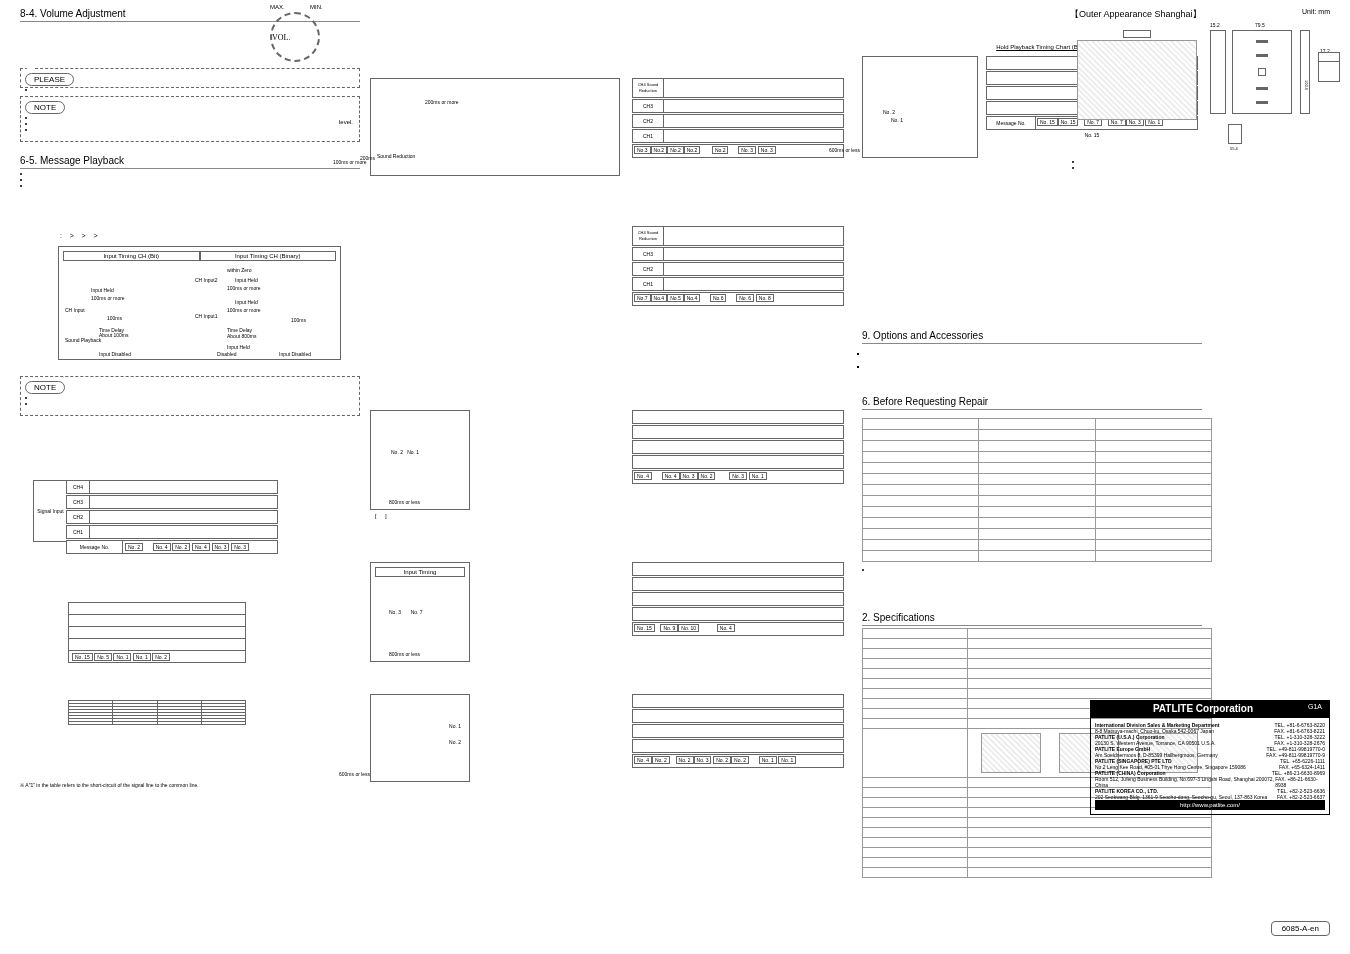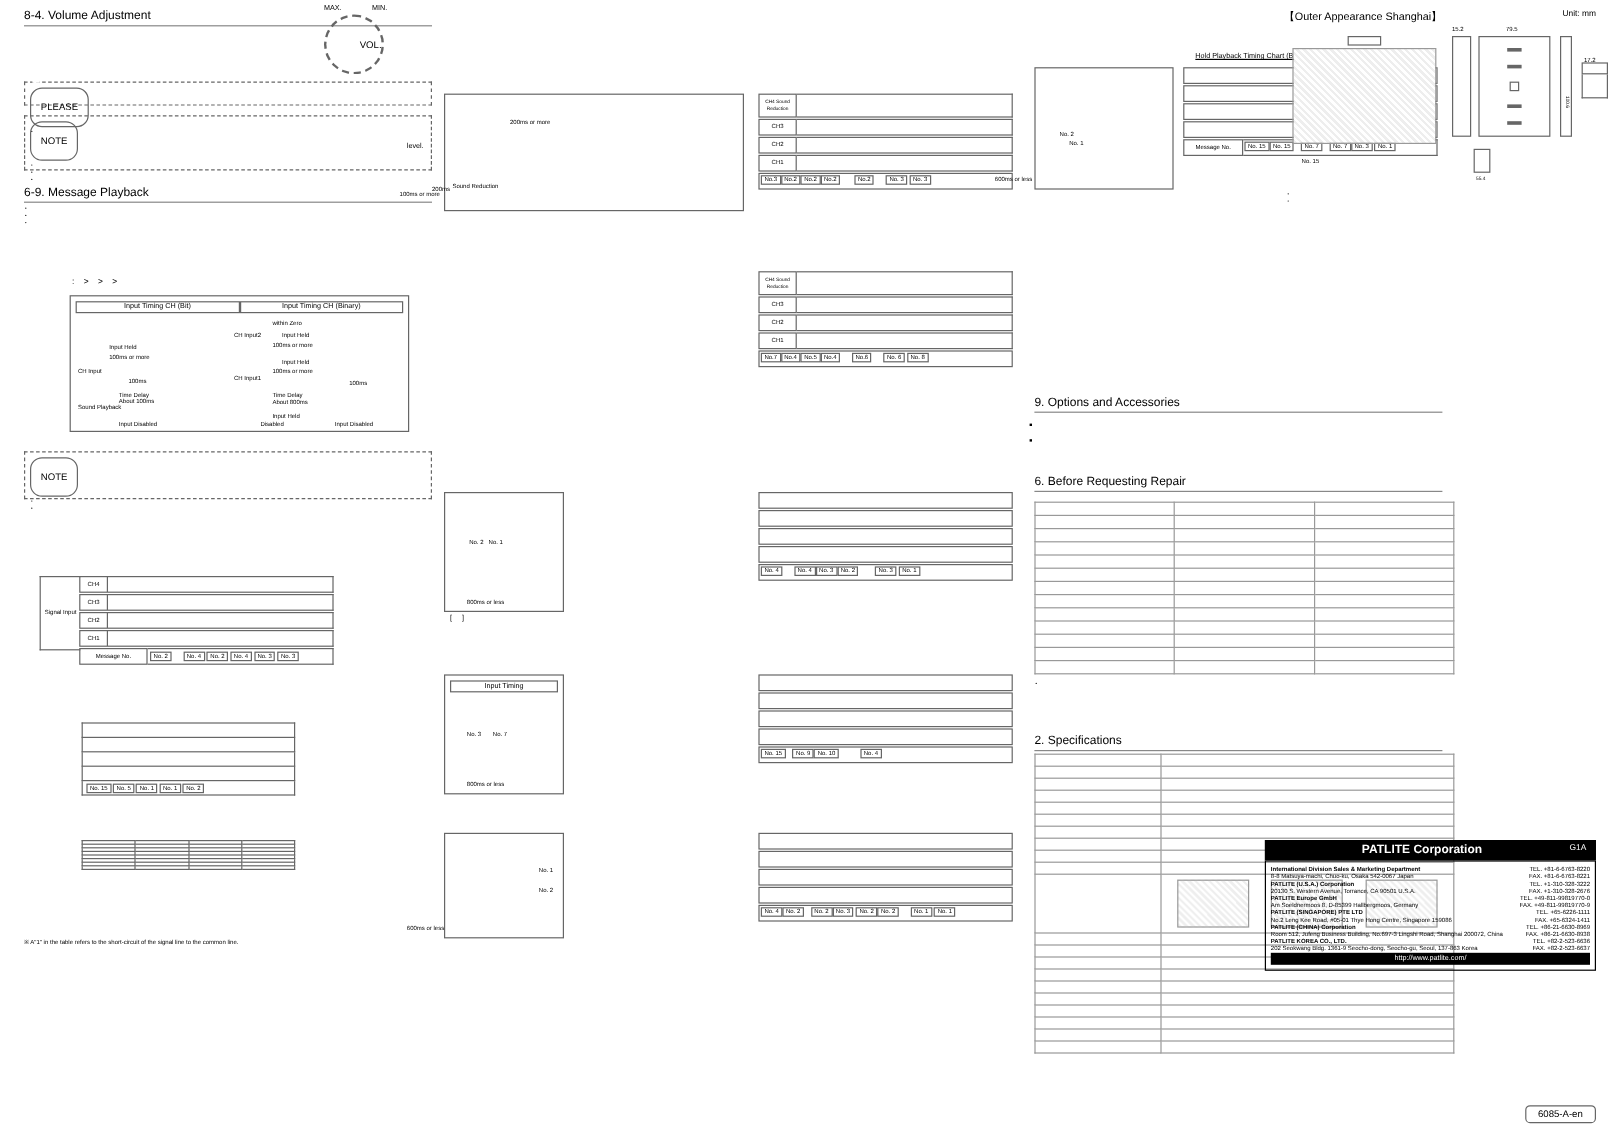--- a/index.html
+++ b/index.html
@@ -14,21 +14,21 @@
     }
     .section-title {
       font-size: 10px;
       border-bottom: 1px solid #888;
       padding-bottom: 2px;
       margin-bottom: 4px;
     }
     .pill {
       border: 1px solid #666;
       border-radius: 10px;
-      padding: 11px 8px;
+      padding: 1px 8px;
       display: inline-block;
       font-size: 8px;
     }
     .dashed-box {
       border: 1px dashed #666;
       padding: 4px;
     }
     .abs { position: absolute; }
     .tbl { border-collapse: collapse; }
     .tbl td, .tbl th { border: 1px solid #666; padding: 1px 3px; font-size: 5px; }
@@ -66,21 +66,21 @@
       padding: 2px;
       font-size: 6px;
     }
     .msg-label { display: inline-block; border: 1px solid #666; padding: 0 2px; font-size: 5px; }
     .sig-row { display: flex; align-items: center; margin-bottom: 1px; }
     .sig-row .label { width:24px; border:1px solid #666; font-size:5px; text-align:center; padding: 3px 0;}
     .sig-row .wf { flex:1; border:1px solid #666; height:14px; border-left:none;}
     .dim-box { border: 1px solid #999; background: repeating-linear-gradient(45deg,#eee,#eee 2px,#fff 2px,#fff 4px); }
     .knob {
       width:50px; height:50px; border:2px dashed #666; border-radius:50%;
-      display:flex; align-items:center; justify-content:flex-end;
+      display:flex; align-items:center; justify-content:flex-start;font-family:Liberation Serif, serif;
     }
     .bullet { list-style: disc; margin-left: 10px; font-size: 6px;}
   </style>
 </head>
 <body>
 
 <div class="abs" style="left:20px; top:8px; width:340px;">
   <div class="section-title">8-4. Volume Adjustment</div>
 </div>
 
@@ -101,21 +101,21 @@
 <div class="abs dashed-box" style="left:20px; top:96px; width:340px; height:46px;">
   <span class="pill">NOTE</span>
   <span class="abs" style="right:6px; top:22px; font-size:6px;">level.</span>
   <ul class="bullet">
       <li>&nbsp;</li>
       <li>&nbsp;</li>
       <li>&nbsp;</li>
     </ul>
 </div>
 
-<div class="abs section-title" style="left:20px; top:155px; width:340px;">6-9. Message Playback</div>
+<div class="abs section-title" style="left:20px; top:155px; width:340px;">6-5. Message Playback</div>
 <ul class="abs bullet" style="left:20px; top:170px;">
     <li>&nbsp;</li>
     <li>&nbsp;</li>
     <li>&nbsp;</li>
   </ul>
 
 <div class="abs" style="left:60px; top:232px; font-size:7px;">: &nbsp;&nbsp; &gt; &nbsp;&nbsp; &gt; &nbsp;&nbsp; &gt;</div>
 
 <div class="abs timing-box" style="left:58px; top:246px; width:283px; height:114px;">
   <div style="display:flex;">
@@ -649,21 +649,21 @@
   <div style="border:1px solid #666; height:10px;"></div>
   <div style="border:1px solid #666; border-top:none; height:20px;"></div>
 </div>
 <div class="abs" style="left:1228px; top:124px; border:1px solid #666; width:14px; height:20px;"></div>
 <div class="abs" style="left:1230px; top:146px; font-size:4px;">55.4</div>
 <ul class="abs bullet" style="left:1072px; top:158px;">
     <li>&nbsp;</li>
     <li>&nbsp;</li>
   </ul>
 
-<div class="abs" style="right:20px; top:700px; width:276px;">
+<div class="abs" style="right:20px; top:700px; width:240px;">
   <div class="footer-box">
     <span>PATLITE Corporation</span>
     <span style="float:right; font-size:7px; font-weight:normal;">G1A</span>
   </div>
   <div class="footer-info">
     <div style="display:flex; justify-content:space-between;">
         <b>International Division Sales &amp; Marketing Department</b>
         <span>TEL. +81-6-6763-8220</span>
       </div>
     <div style="display:flex; justify-content:space-between;">

